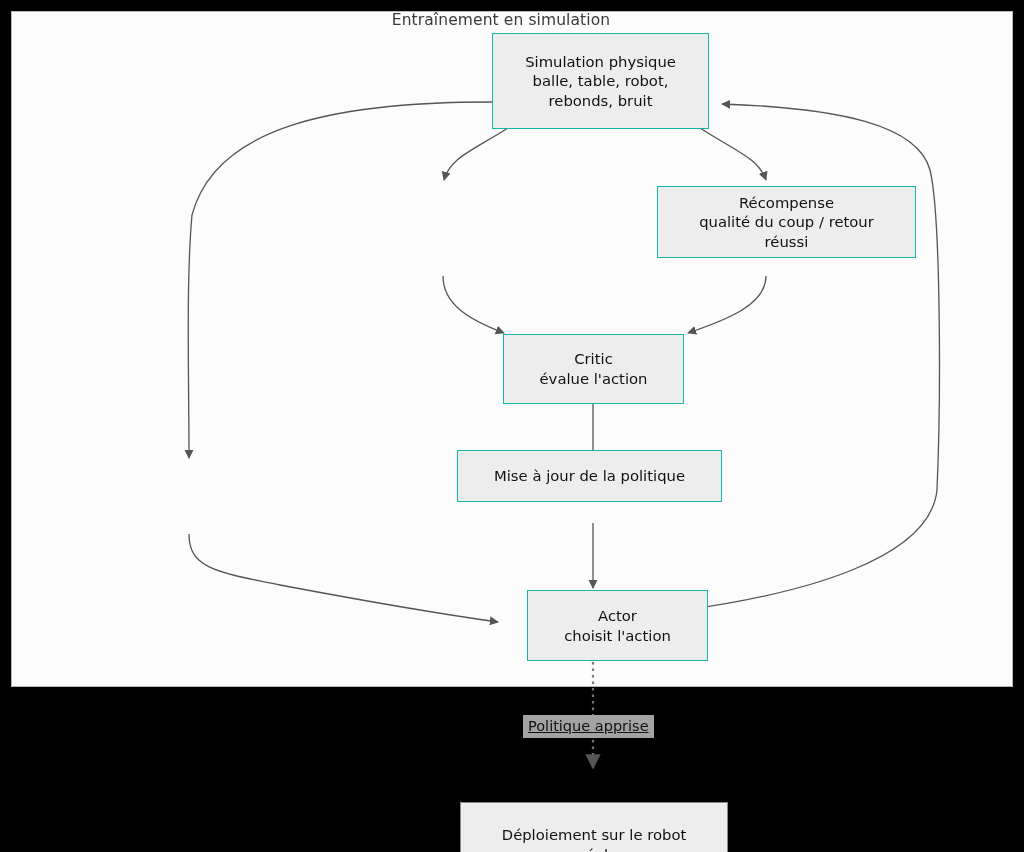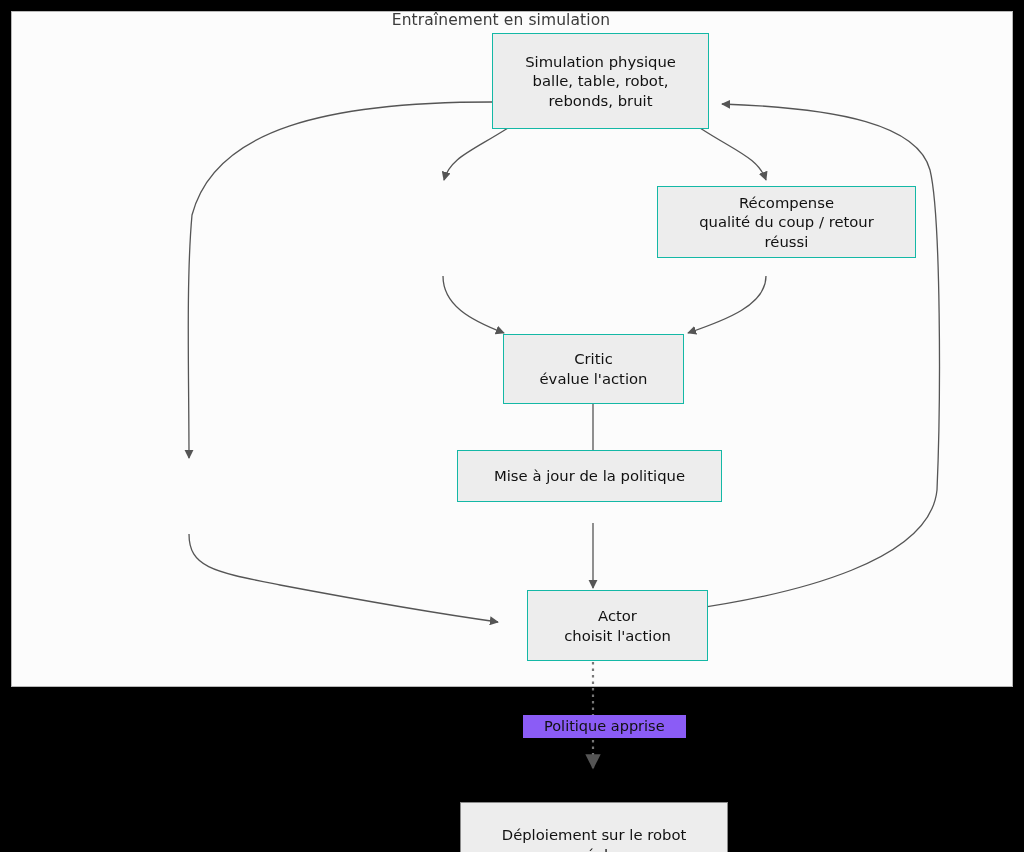--- a/index.html
+++ b/index.html
@@ -62,26 +62,27 @@
     white-space: pre-line;
     padding: 2px 6px;
   }
   .node.deployed {
     border-color: #8a8a8a;
     background: #ededed;
   }
   
   .edge-label {
     position: absolute;
-    background: #8b5cf6;
+    background: #a3a3a3;
     color: #111111;
     font-size: 14.5px;
     line-height: 1.2;
-    padding: 3px 21px;
+    padding: 3px 5px;
     white-space: nowrap;
+    text-decoration: underline;
   }
 </style>
 </head>
 <body>
 
 <div id="stage">
 
   <div id="cluster"></div>
   <div id="cluster-title">Entraînement en simulation</div>
 

